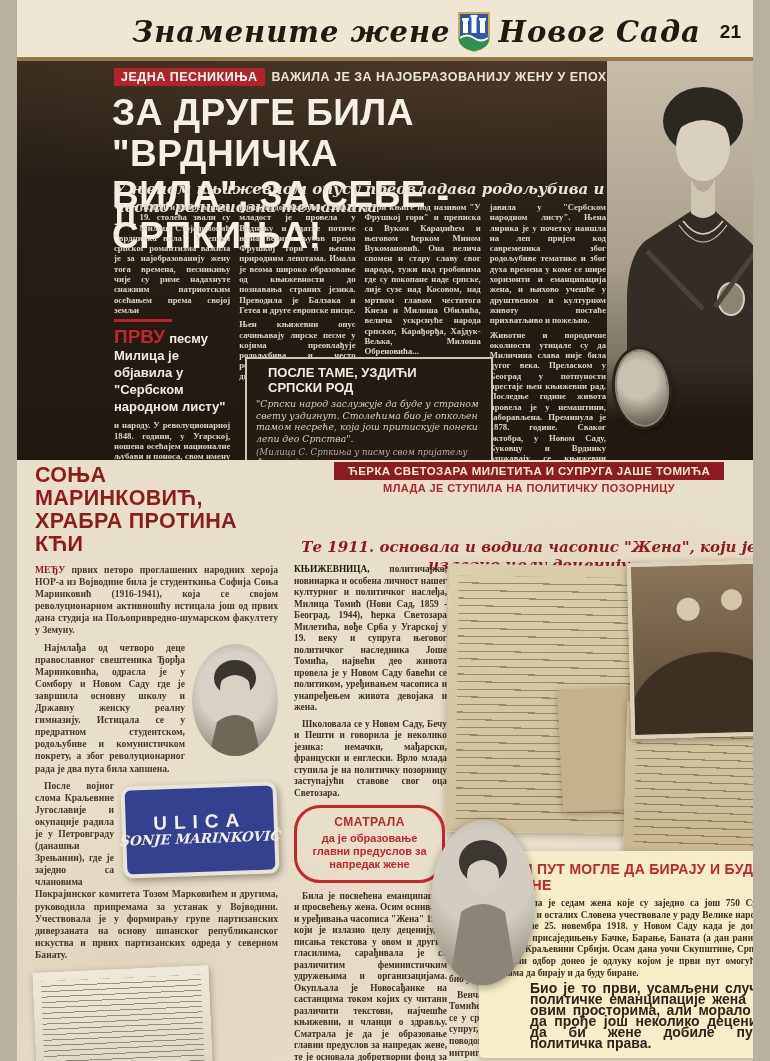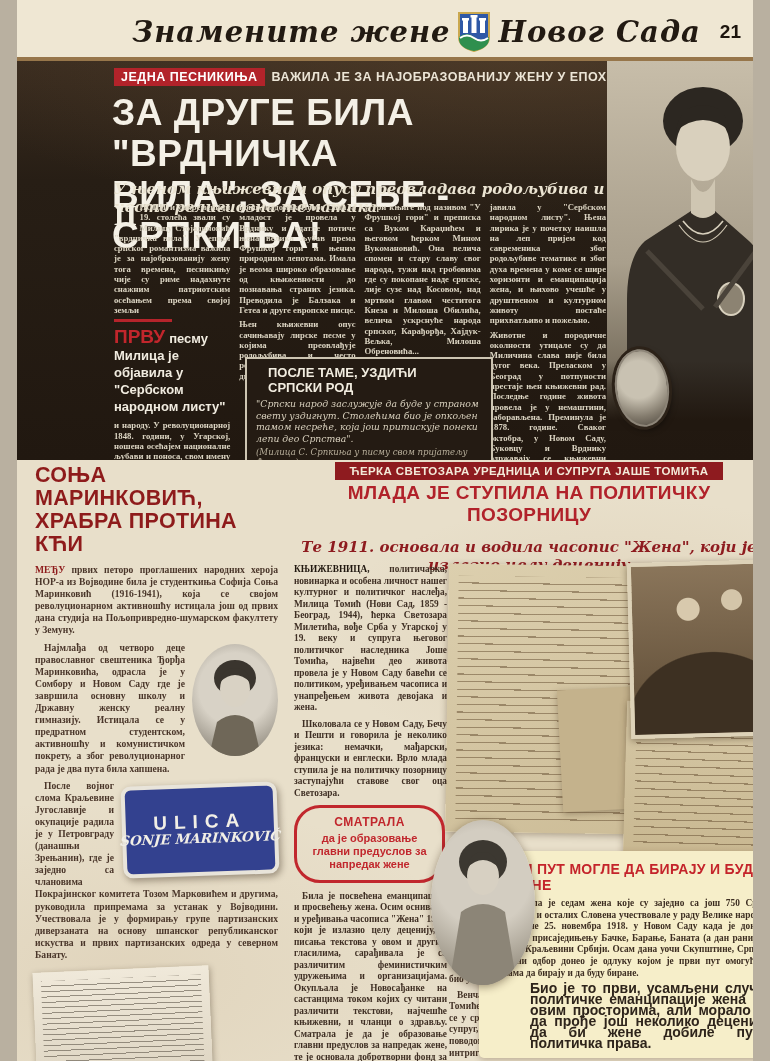--- a/index.html
+++ b/index.html
@@ -56,21 +56,21 @@
                transform:rotate(-2deg);box-shadow:2px 3px 7px rgba(40,25,10,.4);
                display:flex;flex-direction:column;align-items:center;justify-content:center;gap:4px;}
   .street-sign .l1{font-family:"Liberation Sans", sans-serif;font-weight:800;font-size:19px;letter-spacing:7px;color:#f2efe6;}
   .street-sign .l2{font-family:"DejaVu Serif", serif;font-style:italic;font-weight:700;font-size:13.5px;color:#f2efe6;white-space:nowrap;transform:skewX(-6deg);}
   .doc{float:left;width:176px;height:120px;margin:3px 9px 4px 0;transform:rotate(-2.5deg);
        background:linear-gradient(180deg,#f0e9da,#dcd3c0);box-shadow:1px 2px 6px rgba(40,25,10,.35);padding:9px 8px;box-sizing:border-box;}
   .doc-lines{width:100%;height:100%;background:repeating-linear-gradient(180deg, rgba(0,0,0,0) 0 4.4px, rgba(80,72,60,.55) 4.4px 5.4px);}
   
   .kicker3{position:absolute;left:270px;top:461px;width:484px;text-align:center;}
   .kicker3 .bar{display:inline-block;background:#8e1b1f;color:#f3ead9;font-family:"Liberation Sans", sans-serif;font-weight:700;font-size:11.5px;padding:3px 14px;letter-spacing:.4px;}
-  .kicker3b{position:absolute;left:270px;top:482px;width:484px;text-align:center;font-family:"Liberation Sans", sans-serif;font-weight:800;font-size:19px;color:#b1222a;letter-spacing:.4px;}
+  .kicker3b{position:absolute;left:270px;top:482px;width:484px;text-align:center;font-family:"Liberation Sans", sans-serif;font-weight:800;font-size:11px;color:#b1222a;letter-spacing:.4px;}
   .h3{position:absolute;left:270px;top:498px;width:484px;text-align:center;font-family:"Liberation Sans", sans-serif;font-weight:800;font-size:33px;color:#20170f;letter-spacing:.5px;margin:0;}
   .sub3{position:absolute;left:270px;top:538px;width:484px;text-align:center;font-family:"DejaVu Serif", serif;font-style:italic;font-weight:700;font-size:15px;color:#8e1b1f;}
   .a3col{position:absolute;left:277px;top:564px;width:153px;height:497px;overflow:hidden;
          font-weight:700;font-size:9.3px;line-height:11.5px;color:#3f2f24;text-align:justify;}
   .a3col p{margin:0 0 5px;text-indent:8px;}
   .a3col p.first{text-indent:0;}
   .lead3{color:#20170f;font-weight:800;}
   .callout{border:3px solid #c1272d;border-radius:26px;padding:9px 7px;margin:6px 2px 8px 0;text-align:center;}
   .callout .cw{font-family:"Liberation Sans", sans-serif;font-weight:800;font-size:12px;color:#c1272d;letter-spacing:.5px;}
   .callout .ct{font-family:"Liberation Sans", sans-serif;font-weight:700;font-size:11px;line-height:13px;color:#c1272d;margin-top:3px;}
@@ -204,35 +204,35 @@
       <p class="first"><span class="lead-word">МЕЂУ</span> <span>првих петоро проглашених народних хероја НОР-а из Војводине била је студенткиња Софија Соња Маринковић (1916-1941), која се својом револуционарном активношћу истицала још од првих дана студија на Пољопривредно-шумарском факултету у Земуну.</span></p>
       <div class="sonja-photo">
         <svg viewBox="0 0 86 112" width="86" height="112">
           <rect width="86" height="112" fill="none"></rect>
           <ellipse cx="43" cy="34" rx="21" ry="18" fill="#3a352e"></ellipse>
           <ellipse cx="43" cy="45" rx="15" ry="18" fill="#d9d2c4"></ellipse>
           <path d="M28 38 q15 -14 30 0 q-2 -14 -15 -14 q-13 0 -15 14Z" fill="#3a352e"></path>
           <path d="M25 78 q18 -14 36 0 l8 34 h-52Z" fill="#6f6758"></path>
         </svg>
       </div>
-      <p>Најмлађа од четворо деце православног свештеника Ђорђа Маринковића, одрасла је у Сомбору и Новом Саду где је завршила основну школу и Државну женску реалну гимназију. Истицала се у предратном студентском, активношћу и комунистичком покрету, а због револуционарног рада је два пута била хапшена.</p>
+      <p>Најмлађа од четворо деце православног свештеника Ђорђа Маринковића, одрасла је у Сомбору и Новом Саду где је завршила основну школу и Државну женску реалну гимназију. Истицала се у предратном студентском, родољубиве и комунистичком покрету, а због револуционарног рада је два пута била хапшена.</p>
       <div class="street-sign">
         <span class="l1">ULICA</span>
         <span class="l2">SONJE MARINKOVIĆ</span>
       </div>
       <p>После војног слома Краљевине Југославије и окупације радила је у Петровграду (данашњи Зрењанин), где је заједно са члановима Покрајинског комитета Тозом Марковићем и другима, руководила припремама за устанак у Војводини. Учествовала је у формирању групе партизанских диверзаната на основу шпанског републиканског искуства и првих партизанских одреда у северном Банату.</p>
       <div class="doc">
           <div class="doc-lines"></div>
         </div>
       <p>Полицијски агенти су је ухапсили 14. јула 1941. године на броду, када је по партијском задатку прелазила из Панчева у Београд.</p>
 
     </div>
   </div>
 
-  <div class="kicker3"><span class="bar">ЋЕРКА СВЕТОЗАРА УРЕДНИЦА И СУПРУГА ЈАШЕ ТОМИЋА</span></div>
+  <div class="kicker3"><span class="bar">ЋЕРКА СВЕТОЗАРА МИЛЕТИЋА И СУПРУГА ЈАШЕ ТОМИЋА</span></div>
   <div class="kicker3b">МЛАДА ЈЕ СТУПИЛА НА ПОЛИТИЧКУ ПОЗОРНИЦУ</div>
   <div class="sub3">Те 1911. основала и водила часопис "Жена", који је излазио целу деценију</div>
 
   <div class="paper paper1">
       <div class="hand"></div>
     </div>
   <div class="paper paper3"></div>
   <div class="paper paper2">
       <div class="hand"></div>
     </div>

